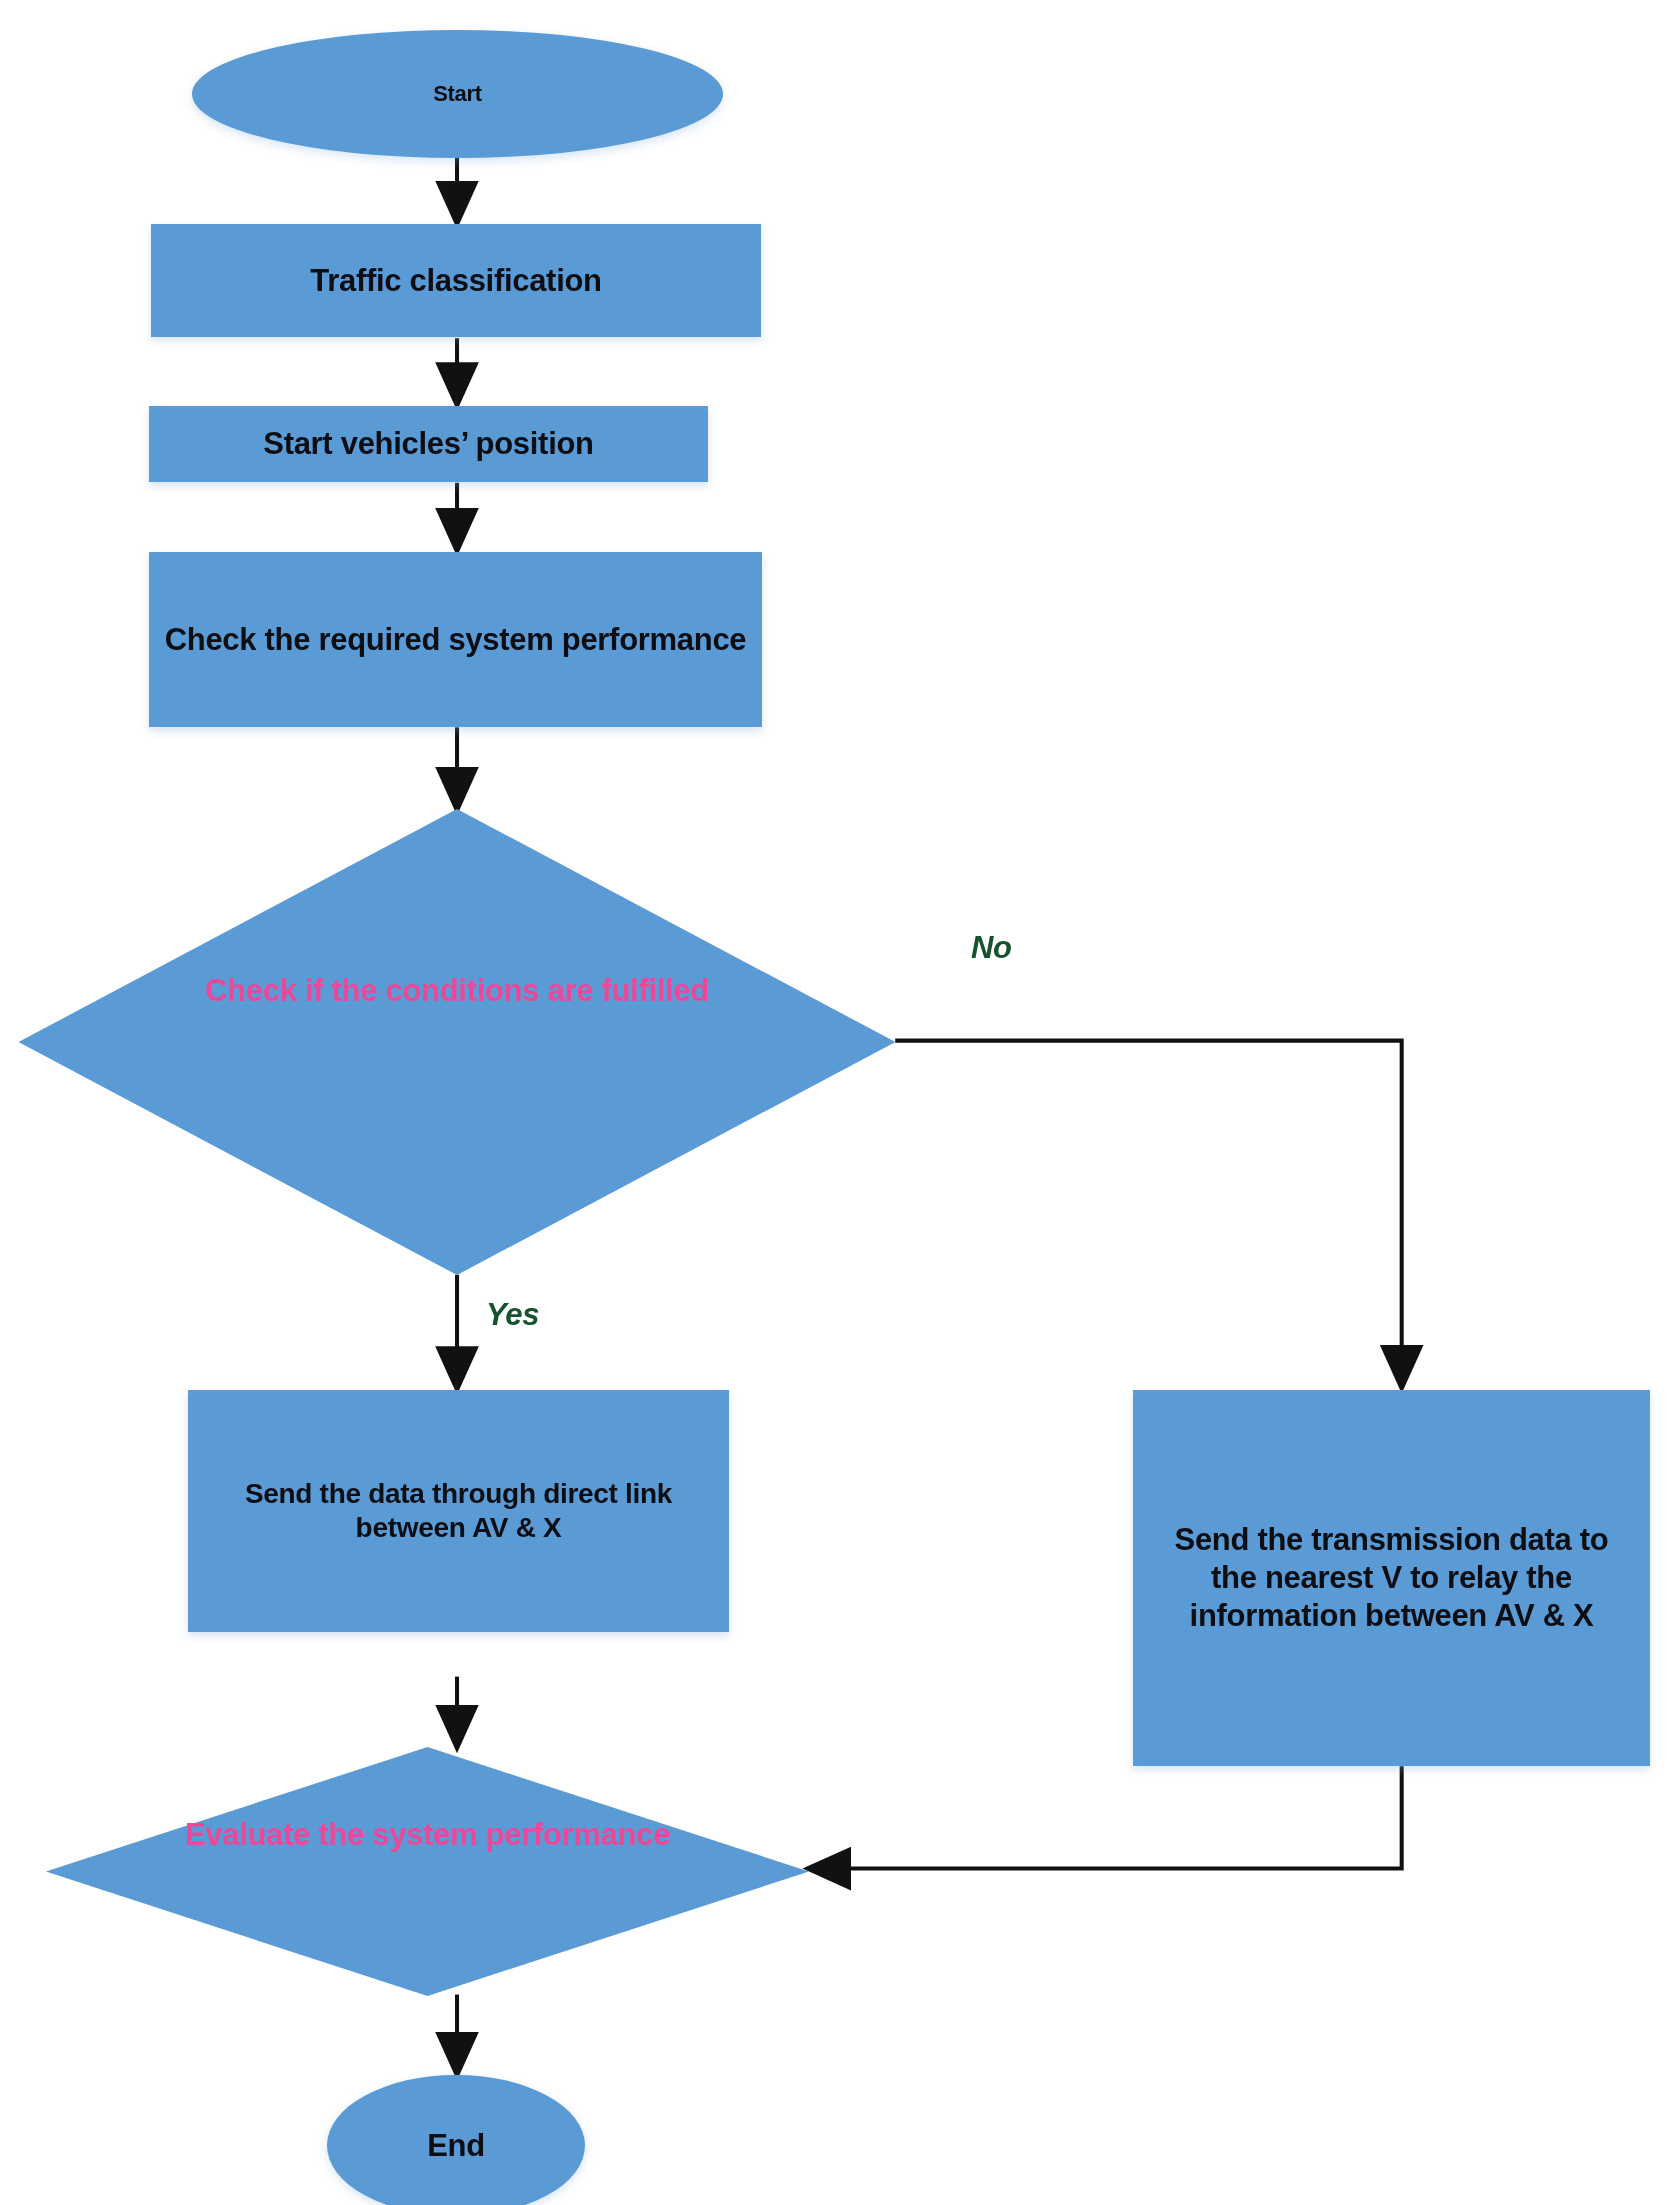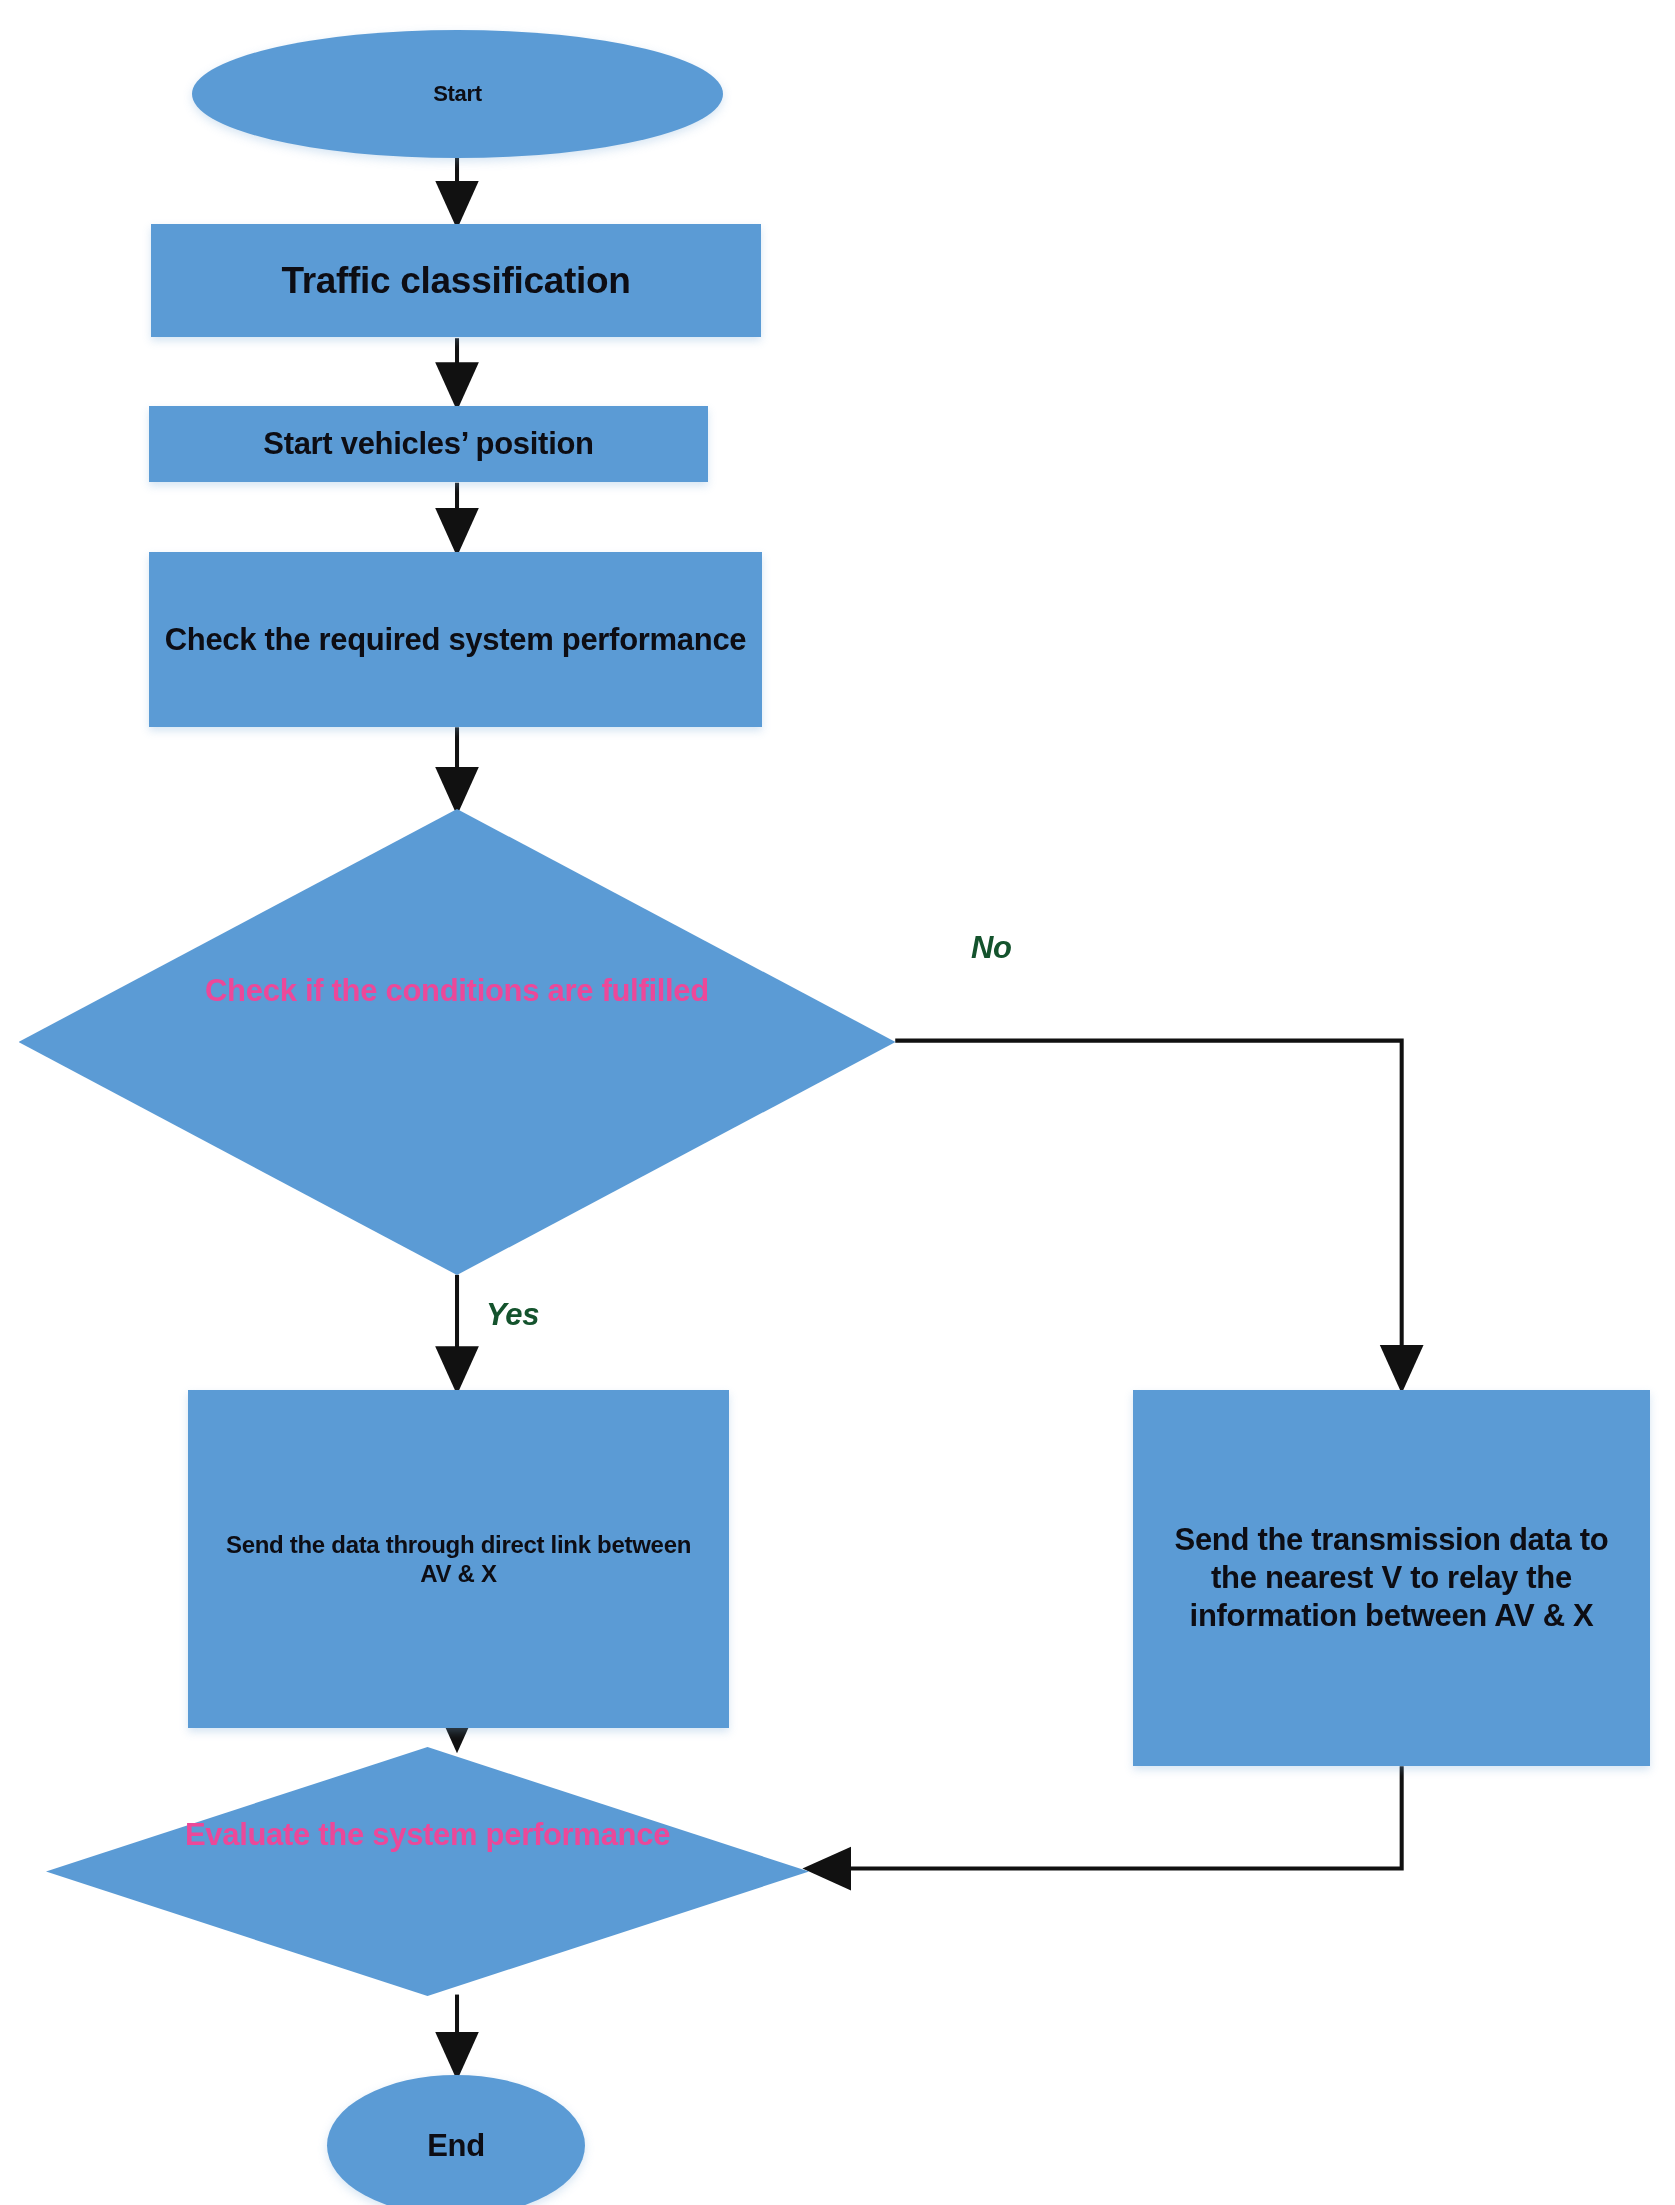--- a/index.html
+++ b/index.html
@@ -108,38 +108,38 @@
 
     <path d="M2424,3055 L2424,3232 L1398,3232" fill="none" stroke="#111111" stroke-width="7" marker-end="url(#arrowhead)"></path>
 
     <line x1="790" y1="3450" x2="790" y2="3588" stroke="#111111" stroke-width="7" marker-end="url(#arrowhead)"></line>
   </svg>
 
   <div class="node terminator" style="left:192px; top:30px; width:531px; height:128px; font-size:22px;">
     <span>Start</span>
   </div>
 
-  <div class="node process" style="left:151px; top:224px; width:610px; height:113px; font-size:37px;text-align:center;">
+  <div class="node process" style="left:151px; top:224px; width:610px; height:113px; font-size:31px;text-align:center;">
     <span>Traffic classification</span>
   </div>
 
   <div class="node process" style="left:149px; top:406px; width:559px; height:76px; font-size:31px;">
     <span>Start vehicles’ position</span>
   </div>
 
   <div class="node process" style="left:149px; top:552px; width:613px; height:175px; font-size:31px; padding:0 14px;">
     <span>Check the required system performance</span>
   </div>
 
   <div class="decision-wrap" style="left:18.5px; top:809px; width:877px; height:466px;">
     <div class="decision-shape"></div>
     <div class="decision-label" style="top:163px; font-size:31px;">Check if the conditions are fulfilled</div>
   </div>
 
-  <div class="node process" style="left:188px; top:1390px; width:541px; height:338px; font-size:24px; padding:4px 23px;">
+  <div class="node process" style="left:188px; top:1390px; width:541px; height:242px; font-size:28px; padding:4px 23px;">
     <span>Send the data through direct link between AV &amp; X</span>
   </div>
 
   <div class="node process" style="left:1133px; top:1390px; width:517px; height:376px; font-size:31px; padding:12px 16px;">
     <span>Send the transmission data to the  nearest V to relay the information between AV &amp; X</span>
   </div>
 
   <div class="decision-wrap" style="left:46px; top:1747px; width:763px; height:249px;">
     <div class="decision-shape"></div>
     <div class="decision-label" style="top:69px; font-size:31px;">Evaluate the system performance</div>

